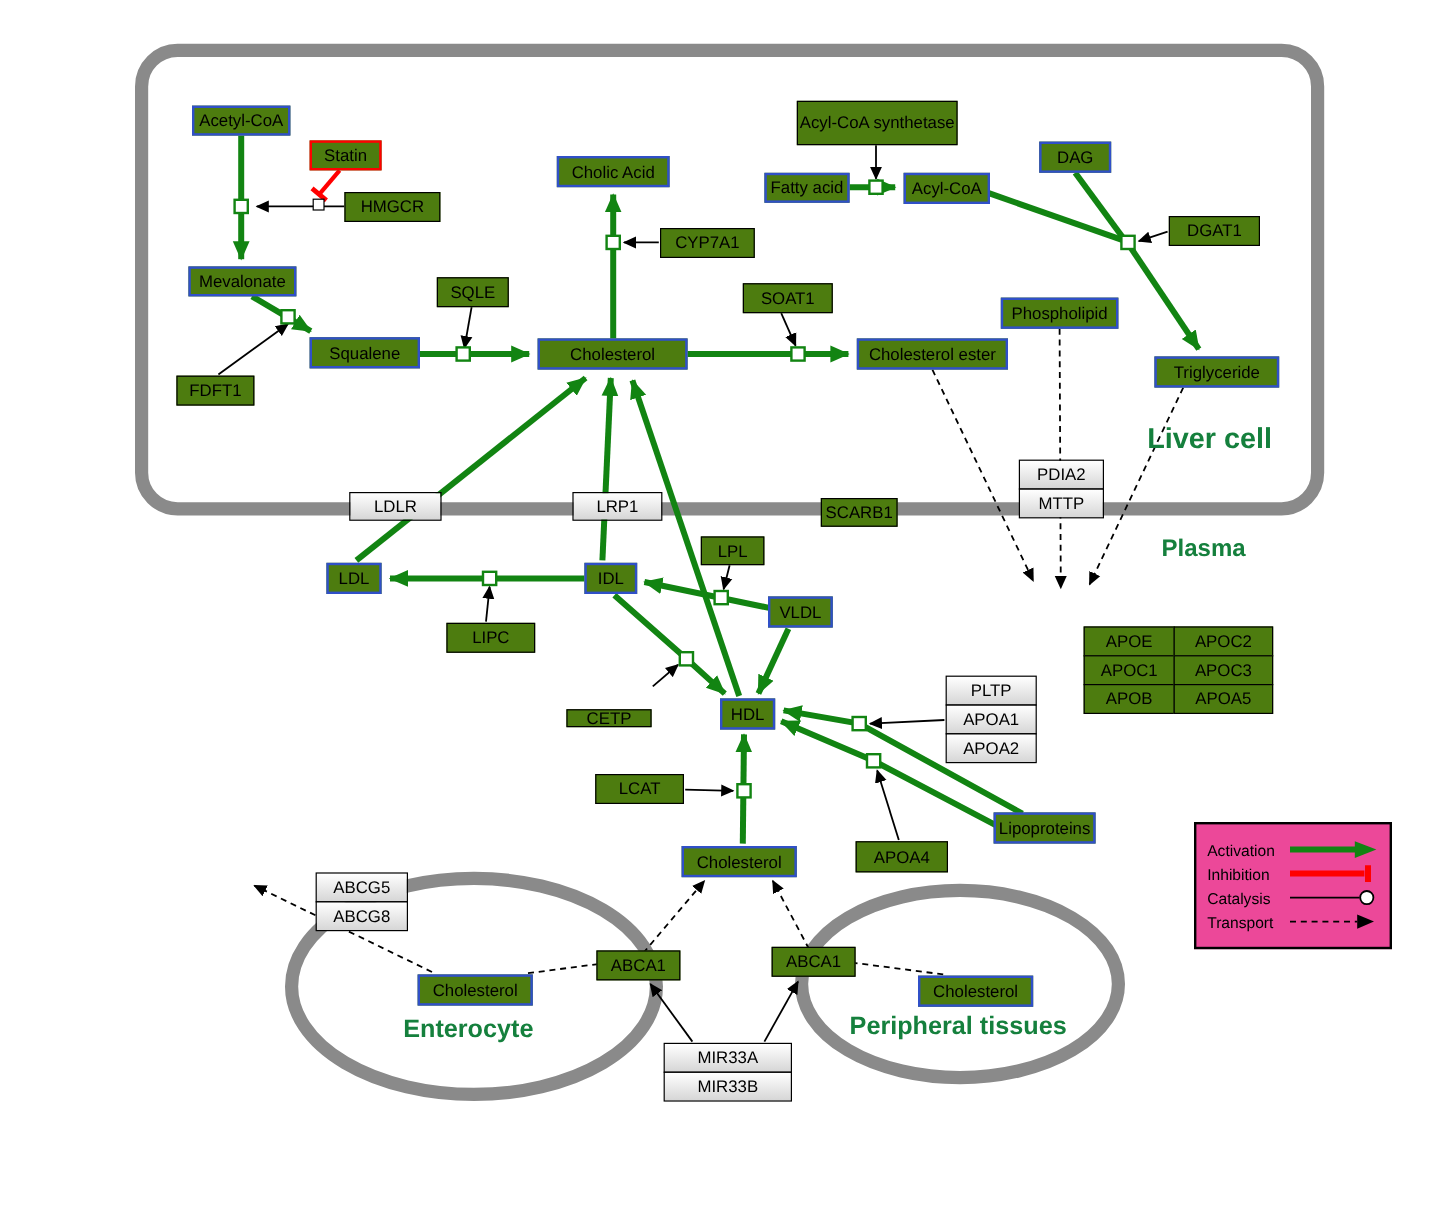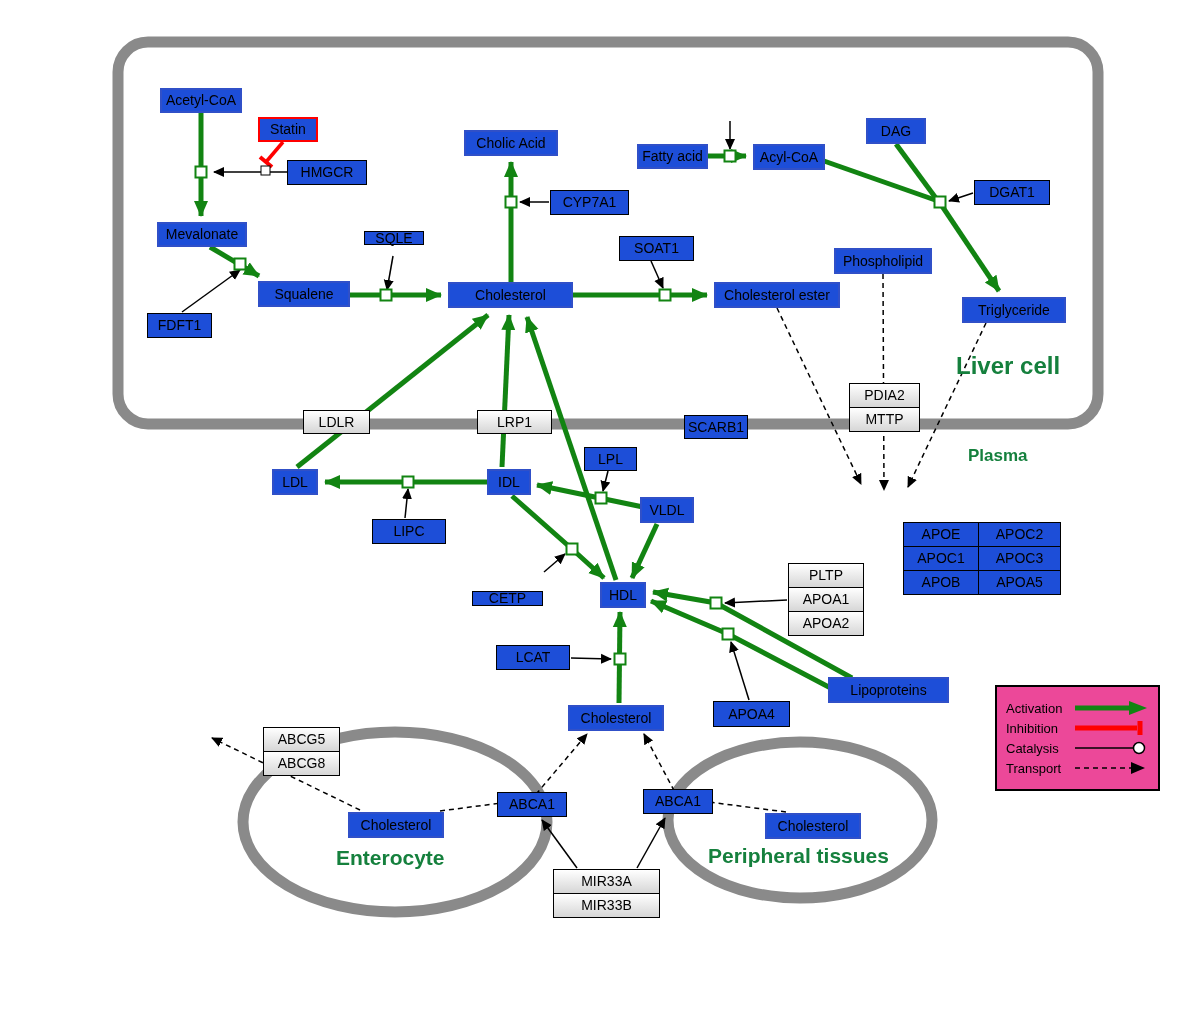--- a/index.html
+++ b/index.html
@@ -6,21 +6,21 @@
     --act:#128412;
     --inh:#ff0000;
     --met:#3050c8;
     --mem:#8a8a8a;
   }
   *{margin:0;padding:0;box-sizing:border-box;}
   html,body{background:#fff;}
   body{width:1200px;height:1013px;position:relative;font-family:"Liberation Sans",sans-serif;overflow:hidden;}
   .canvas{position:absolute;left:0;top:0;width:1200px;height:1013px;}
   svg.layer{position:absolute;left:0;top:0;z-index:1;}
-  .node{position:absolute;z-index:2;background:#1d4ed8;display:flex;align-items:center;justify-content:center;
+  .node{position:absolute;z-index:2;background:#4d7c0f;display:flex;align-items:center;justify-content:center;
         text-align:center;font-size:14px;color:#000;line-height:1.15;}
   .met{border:2px solid var(--met);}
   .enz{border:1px solid #000;}
   .enzg{border:1px solid #000;background:linear-gradient(#ffffff,#d6d6d6);}
   .drug{border:2px solid var(--inh);}
   .comp-label{position:absolute;z-index:2;font-weight:bold;color:#15803d;white-space:nowrap;}
   
   .e-act{stroke:var(--act);stroke-width:5;fill:none;}
   .e-cat{stroke:#000;stroke-width:1.5;fill:none;}
   .e-tr{stroke:#000;stroke-width:1.5;fill:none;stroke-dasharray:5 4;}
@@ -138,60 +138,61 @@
   <div class="node met" style="left:834px;top:248px;width:98px;height:26px">Phospholipid</div>
   <div class="node met" style="left:714px;top:282px;width:126px;height:26px">Cholesterol ester</div>
   <div class="node met" style="left:962px;top:297px;width:104px;height:26px">Triglyceride</div>
   <div class="node met" style="left:272px;top:469px;width:46px;height:26px">LDL</div>
   <div class="node met" style="left:487px;top:469px;width:44px;height:26px">IDL</div>
   <div class="node met" style="left:640px;top:497px;width:54px;height:26px">VLDL</div>
   <div class="node met" style="left:600px;top:582px;width:46px;height:26px">HDL</div>
   <div class="node met" style="left:568px;top:705px;width:96px;height:26px">Cholesterol</div>
   <div class="node met" style="left:348px;top:812px;width:96px;height:26px">Cholesterol</div>
   <div class="node met" style="left:765px;top:813px;width:96px;height:26px">Cholesterol</div>
-  <div class="node met" style="left:828px;top:677px;width:121px;height:26px">Lipoproteins</div>
+  <div class="node met" style="left:828px;top:677px;width:85px;height:26px">Lipoproteins</div>
 
   <div class="node drug" style="left:258px;top:117px;width:60px;height:25px">Statin</div>
 
   <div class="node enz" style="left:287px;top:160px;width:80px;height:25px">HMGCR</div>
-  <div class="node enz" style="left:364px;top:231px;width:60px;height:14px">SQLE</div>
+  <div class="node enz" style="left:364px;top:231px;width:60px;height:25px">SQLE</div>
   <div class="node enz" style="left:147px;top:313px;width:65px;height:25px">FDFT1</div>
   <div class="node enz" style="left:550px;top:190px;width:79px;height:25px">CYP7A1</div>
   <div class="node enz" style="left:619px;top:236px;width:75px;height:25px">SOAT1</div>
+  <div class="node enz" style="left:664px;top:84px;width:134px;height:37px">Acyl-CoA synthetase</div>
   <div class="node enz" style="left:974px;top:180px;width:76px;height:25px">DGAT1</div>
   <div class="node enz" style="left:684px;top:415px;width:64px;height:24px">SCARB1</div>
   <div class="node enz" style="left:584px;top:447px;width:53px;height:24px">LPL</div>
   <div class="node enz" style="left:372px;top:519px;width:74px;height:25px">LIPC</div>
   <div class="node enz" style="left:472px;top:591px;width:71px;height:15px">CETP</div>
   <div class="node enz" style="left:496px;top:645px;width:74px;height:25px">LCAT</div>
   <div class="node enz" style="left:713px;top:701px;width:77px;height:26px">APOA4</div>
   <div class="node enz" style="left:497px;top:792px;width:70px;height:25px">ABCA1</div>
   <div class="node enz" style="left:643px;top:789px;width:70px;height:25px">ABCA1</div>
 
   <div class="node enz" style="left:903px;top:522px;width:76px;height:25px">APOE</div>
   <div class="node enz" style="left:978px;top:522px;width:83px;height:25px">APOC2</div>
   <div class="node enz" style="left:903px;top:546px;width:76px;height:25px">APOC1</div>
   <div class="node enz" style="left:978px;top:546px;width:83px;height:25px">APOC3</div>
   <div class="node enz" style="left:903px;top:570px;width:76px;height:25px">APOB</div>
   <div class="node enz" style="left:978px;top:570px;width:83px;height:25px">APOA5</div>
 
-  <div class="node enzg" style="left:303px;top:410px;width:67px;height:24px">LDLR</div>
+  <div class="node enzg" style="left:291px;top:410px;width:77px;height:24px">LDLR</div>
   <div class="node enzg" style="left:477px;top:410px;width:75px;height:24px">LRP1</div>
   <div class="node enzg" style="left:849px;top:383px;width:71px;height:25px">PDIA2</div>
   <div class="node enzg" style="left:849px;top:407px;width:71px;height:25px">MTTP</div>
   <div class="node enzg" style="left:788px;top:563px;width:76px;height:25px">PLTP</div>
   <div class="node enzg" style="left:788px;top:587px;width:76px;height:25px">APOA1</div>
   <div class="node enzg" style="left:788px;top:611px;width:76px;height:25px">APOA2</div>
   <div class="node enzg" style="left:263px;top:727px;width:77px;height:25px">ABCG5</div>
   <div class="node enzg" style="left:263px;top:751px;width:77px;height:25px">ABCG8</div>
   <div class="node enzg" style="left:553px;top:869px;width:107px;height:25px">MIR33A</div>
   <div class="node enzg" style="left:553px;top:893px;width:107px;height:25px">MIR33B</div>
 
   <div class="comp-label" style="left:956px;top:352px;font-size:24px">Liver cell</div>
-  <div class="comp-label" style="left:968px;top:446px;font-size:17px">Plasma</div>
+  <div class="comp-label" style="left:968px;top:446px;font-size:20px">Plasma</div>
   <div class="comp-label" style="left:336px;top:846px;font-size:21px">Enterocyte</div>
   <div class="comp-label" style="left:708px;top:844px;font-size:21px">Peripheral tissues</div>
 
   <div class="legend">
     <div class="legend-row">
       <span class="legend-label">Activation</span>
       <svg width="78" height="18">
         <line x1="4" y1="9" x2="60" y2="9" class="e-act"></line>
         <polygon points="58,2 76,9 58,16" class="mk-act"></polygon>
       </svg>

